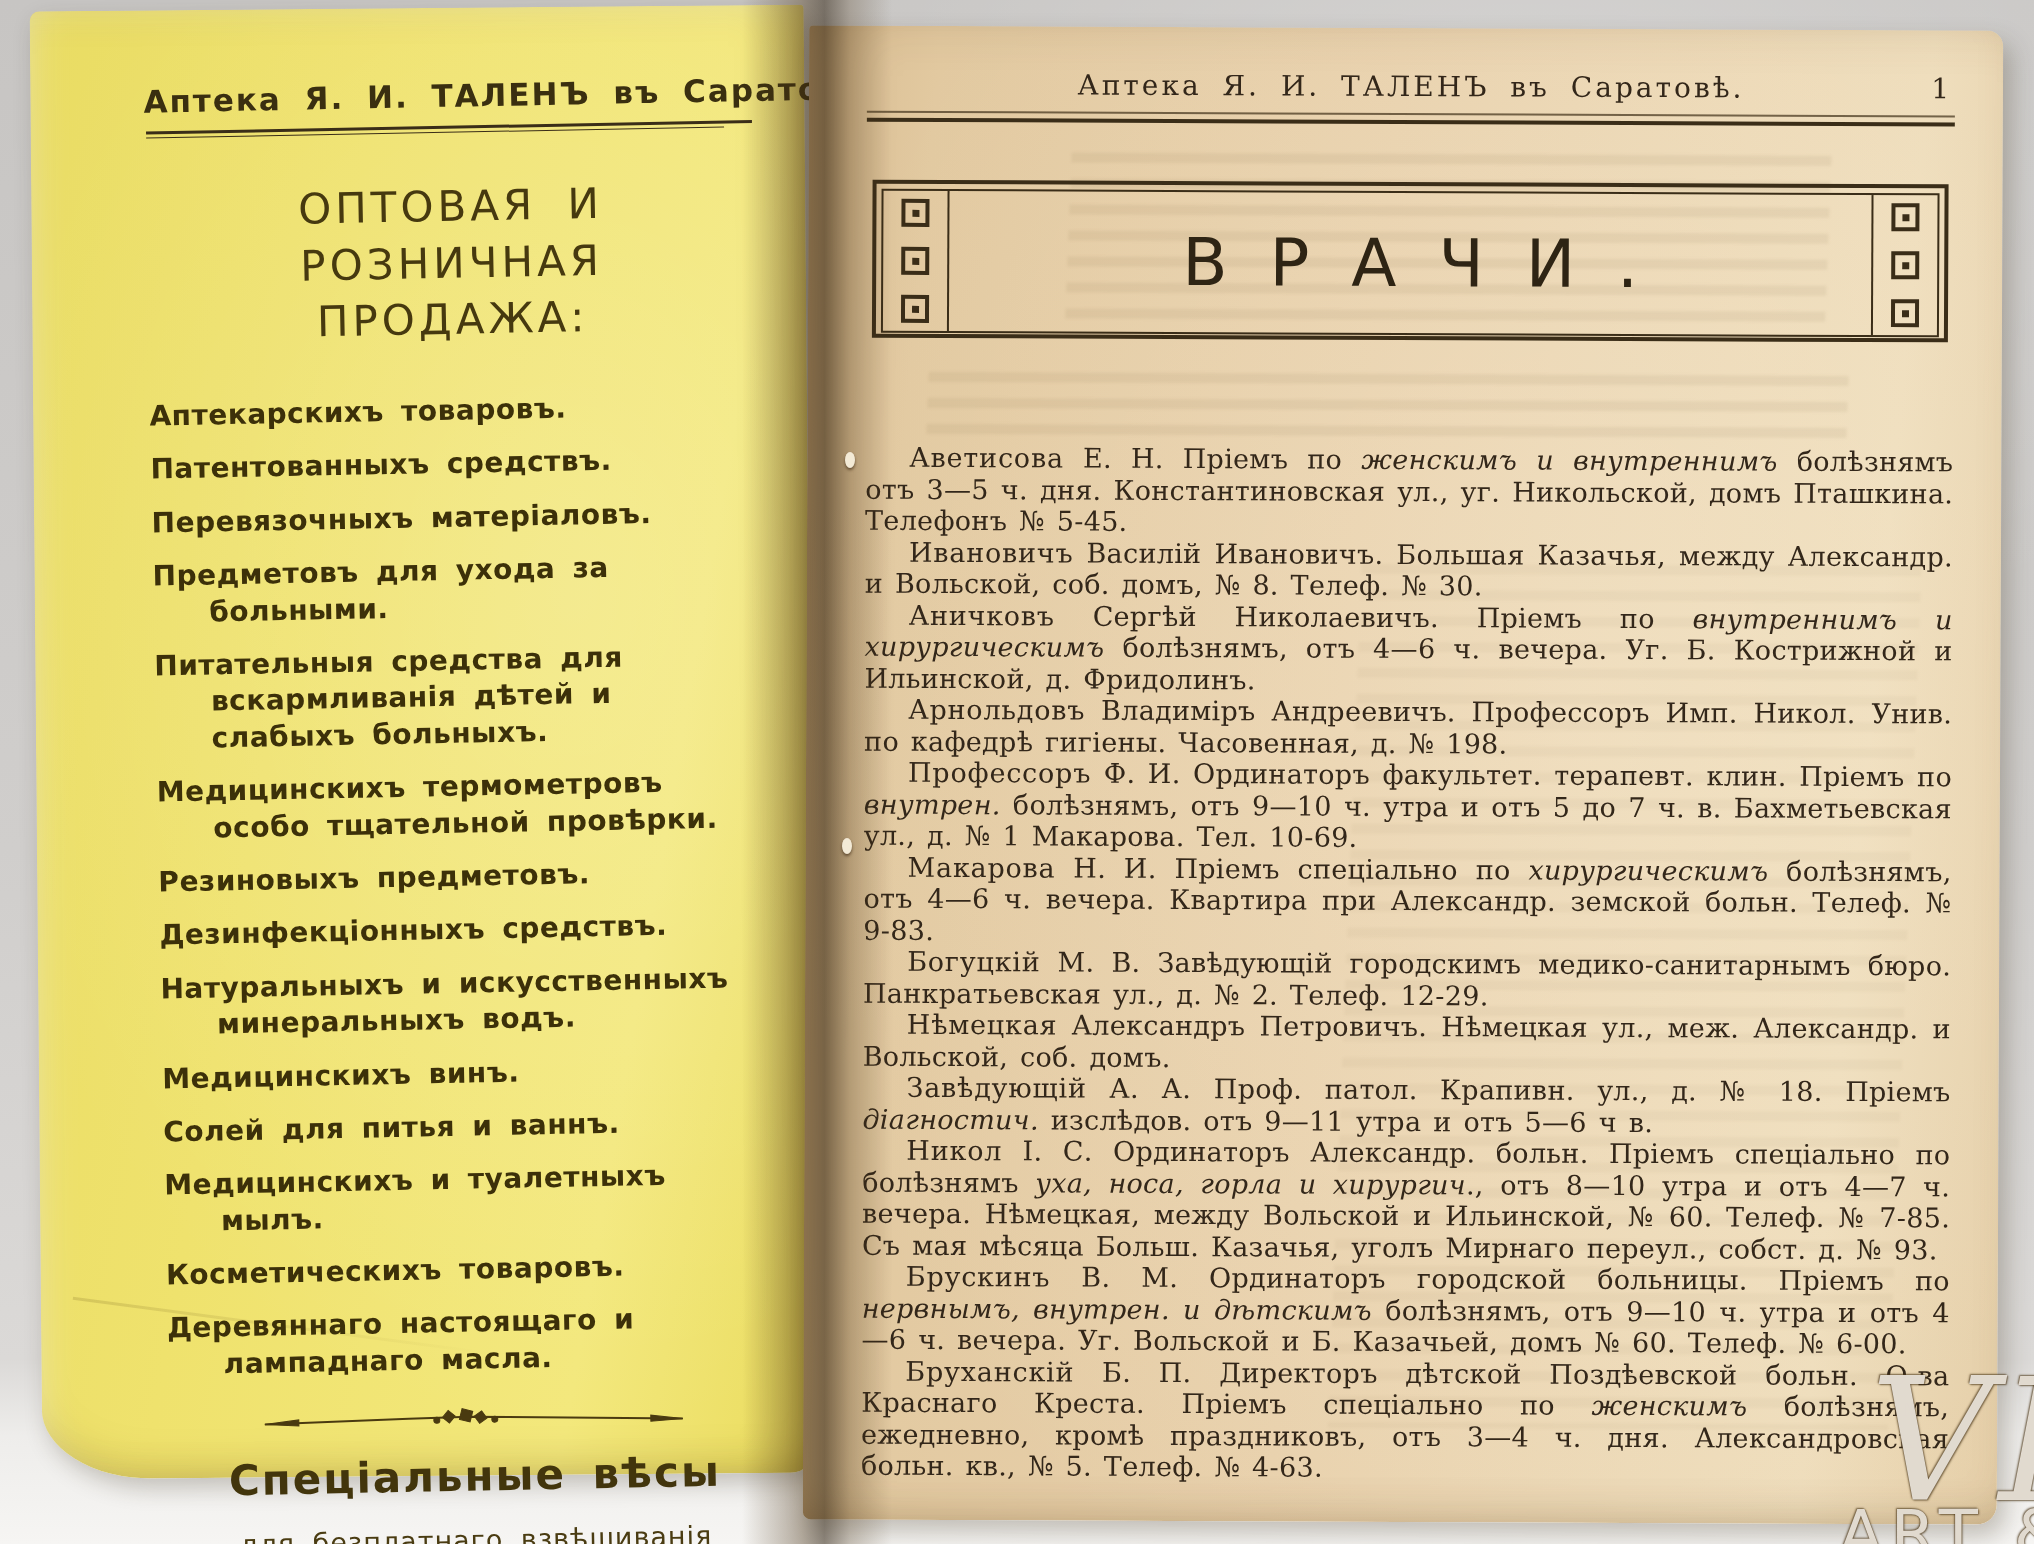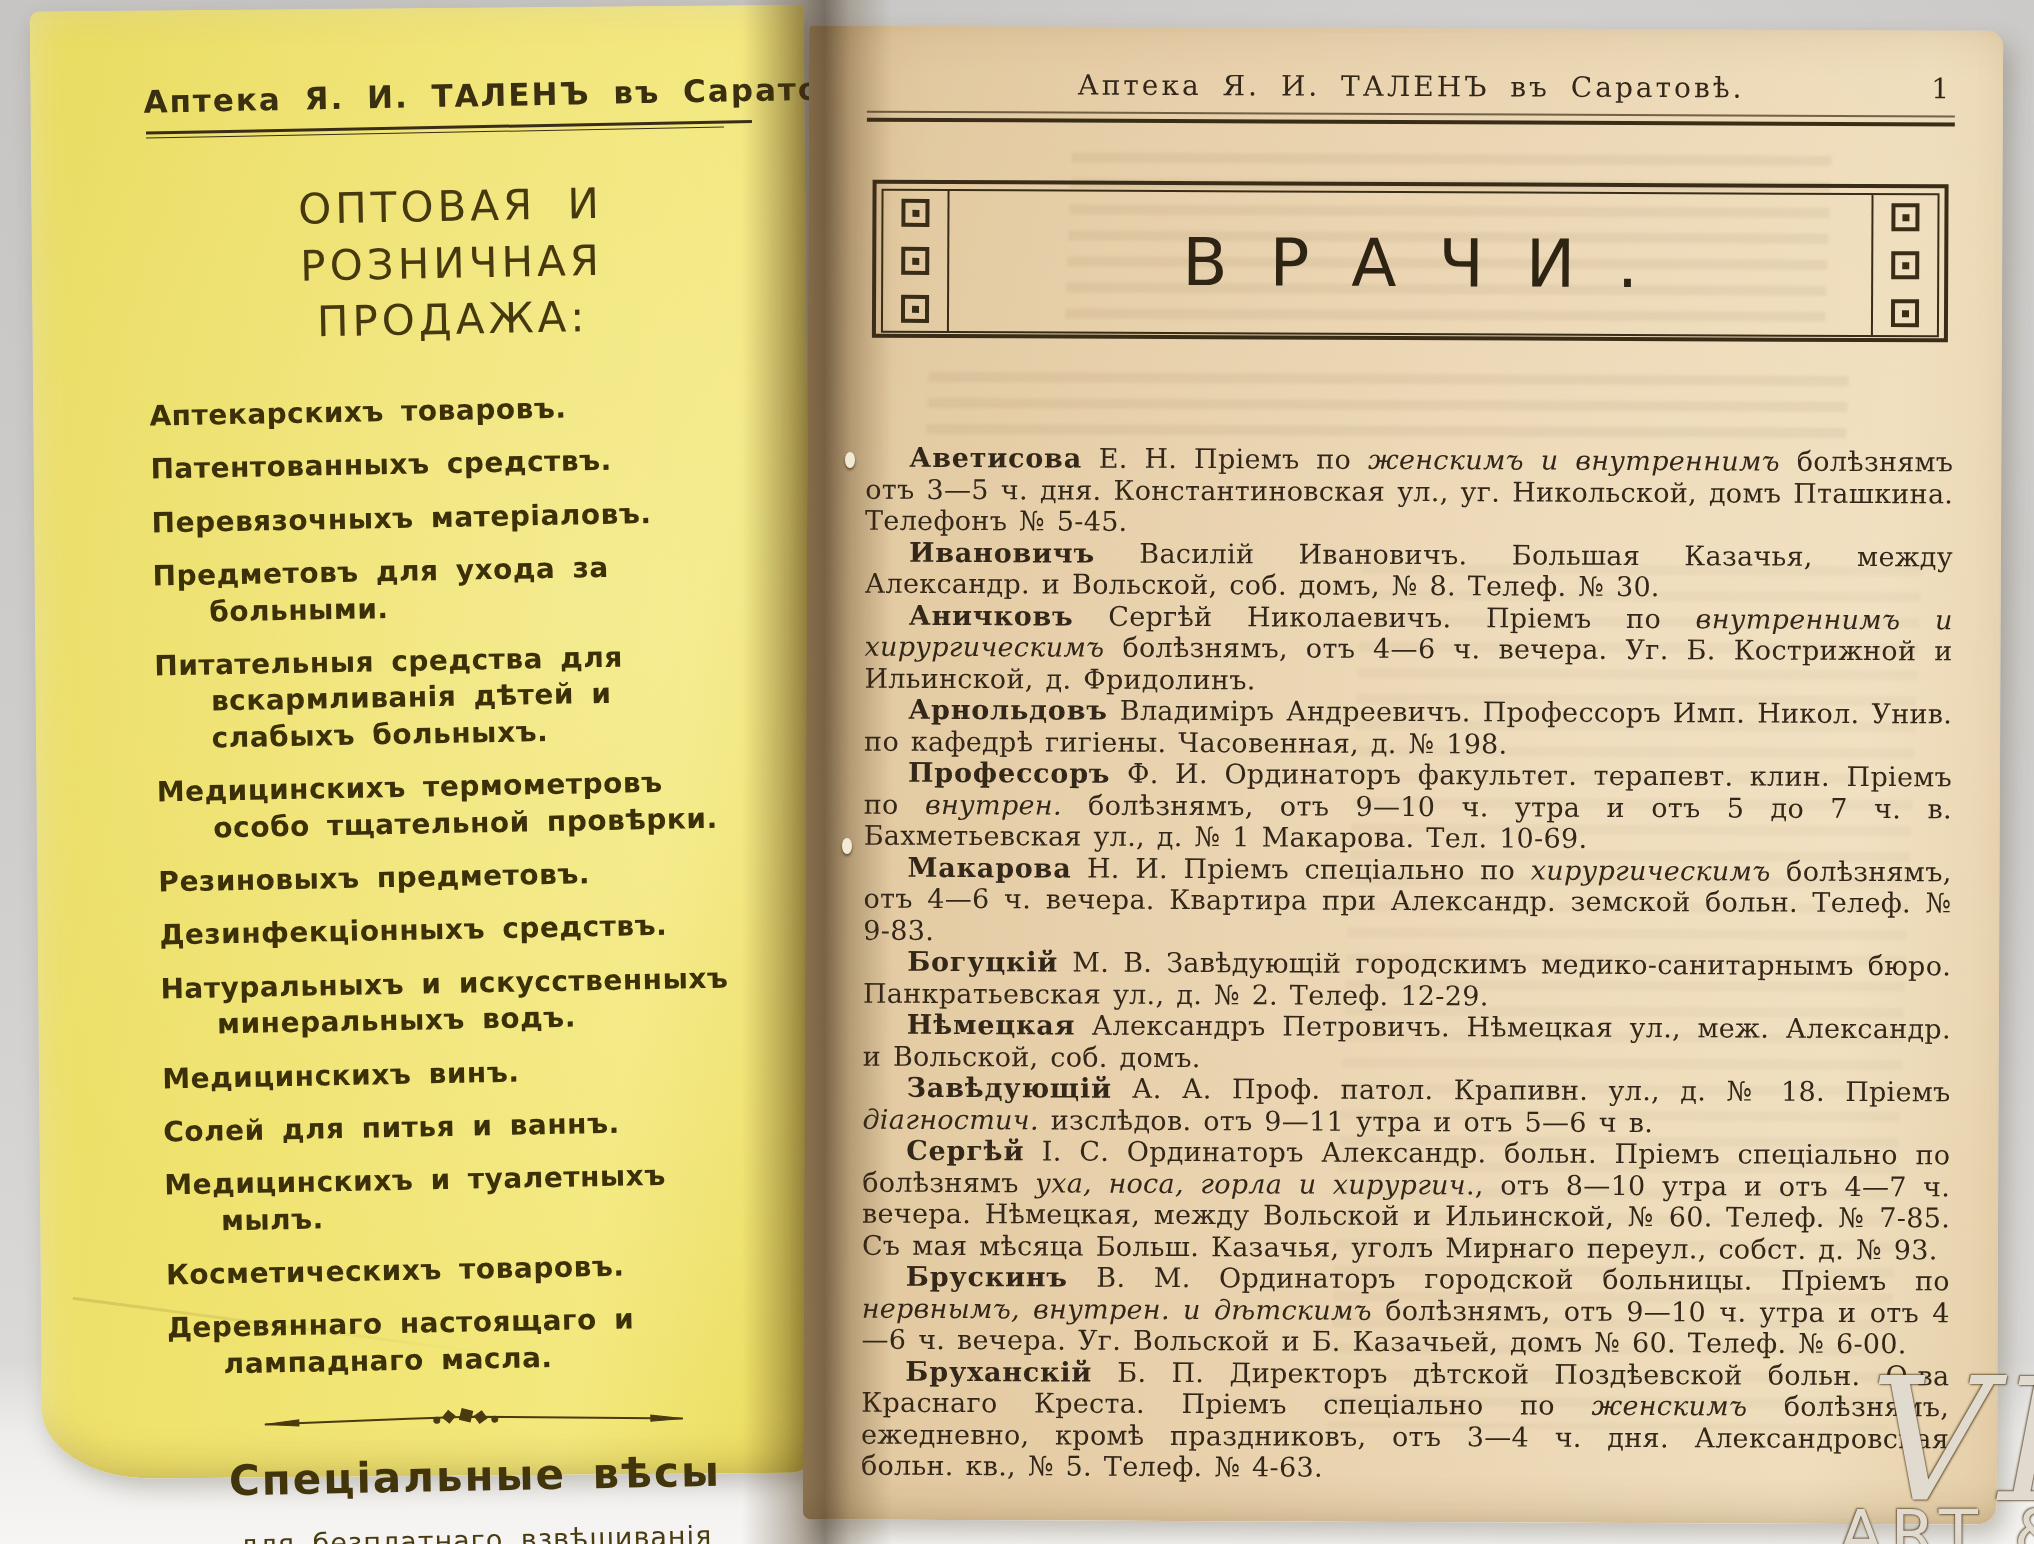--- a/index.html
+++ b/index.html
@@ -120,21 +120,21 @@
     font-size:66px;letter-spacing:42px;text-indent:42px;
     color:#2e2414;position:relative;z-index:2;
   }
 
   .entries{margin-top:104px;text-align:justify;}
   .entry{
     margin:0;font-size:27px;line-height:31.5px;
     word-spacing:3px;letter-spacing:.3px;
     text-indent:44px;color:#33271a;
   }
-  .entry b{font-weight:700;letter-spacing:.8px;}
+  .entry b{font-weight:400;letter-spacing:.8px;}
   .entry .it{font-style:italic;}
 
   
   .bleed{
     position:absolute;pointer-events:none;opacity:.5;filter:blur(1.6px);
     background:repeating-linear-gradient(to bottom, rgba(0,0,0,0) 0 16px, rgba(112,86,48,.16) 16px 26px);
     transform:skewX(-2deg);
   }
 
   
@@ -238,21 +238,21 @@
       <div class="entries">
           <p class="entry"><b>Аветисова</b><span> Е. Н. Пріемъ по </span><span class="it">женскимъ и внутреннимъ</span><span> болѣзнямъ отъ 3—5 ч. дня. Константиновская ул., уг. Никольской, домъ Пташкина. Телефонъ № 5-45.</span></p>
           <p class="entry"><b>Ивановичъ</b><span> Василій Ивановичъ. Большая Казачья, между Александр. и Вольской, соб. домъ, № 8. Телеф. № 30.</span></p>
           <p class="entry"><b>Аничковъ</b><span> Сергѣй Николаевичъ. Пріемъ по </span><span class="it">внутреннимъ и хирургическимъ</span><span> болѣзнямъ, отъ 4—6 ч. вечера. Уг. Б. Кострижной и Ильинской, д. Фридолинъ.</span></p>
           <p class="entry"><b>Арнольдовъ</b><span> Владимiръ Андреевичъ. Профессоръ Имп. Никол. Унив. по кафедрѣ гигіены. Часовенная, д. № 198.</span></p>
           <p class="entry"><b>Профессоръ</b><span> Ф. И. Ординаторъ факультет. терапевт. клин. Пріемъ по </span><span class="it">внутрен.</span><span> болѣзнямъ, отъ 9—10 ч. утра и отъ 5 до 7 ч. в. Бахметьевская ул., д. № 1 Макарова. Тел. 10-69.</span></p>
           <p class="entry"><b>Макарова</b><span> Н. И. Пріемъ спеціально по </span><span class="it">хирургическимъ</span><span> болѣзнямъ, отъ 4—6 ч. вечера. Квартира при Александр. земской больн. Телеф. № 9-83.</span></p>
           <p class="entry"><b>Богуцкій</b><span> М. В. Завѣдующій городскимъ медико-санитарнымъ бюро. Панкратьевская ул., д. № 2. Телеф. 12-29.</span></p>
           <p class="entry"><b>Нѣмецкая</b><span> Александръ Петровичъ. Нѣмецкая ул., меж. Александр. и Вольской, соб. домъ.</span></p>
           <p class="entry"><b>Завѣдующій</b><span> А. А. Проф. патол. Крапивн. ул., д. № 18. Пріемъ </span><span class="it">діагностич.</span><span> изслѣдов. отъ 9—11 утра и отъ 5—6 ч в.</span></p>
-          <p class="entry"><b>Сергѣй</b><span> І. С. Ординаторъ Александр. больн. Пріемъ спеціально по болѣзнямъ </span><span class="it">уха, носа, горла и хирургич</span><span>., отъ 8—10 утра и отъ 4—7 ч. вечера. Нѣмецкая, между Вольской и Ильинской, № 60. Телеф. № 7-85. Съ мая мѣсяца Больш. Казачья, уголъ Мирнаго переул., собст. д. № 93.</span></p>
+          <p class="entry"><b>Никол</b><span> І. С. Ординаторъ Александр. больн. Пріемъ спеціально по болѣзнямъ </span><span class="it">уха, носа, горла и хирургич</span><span>., отъ 8—10 утра и отъ 4—7 ч. вечера. Нѣмецкая, между Вольской и Ильинской, № 60. Телеф. № 7-85. Съ мая мѣсяца Больш. Казачья, уголъ Мирнаго переул., собст. д. № 93.</span></p>
           <p class="entry"><b>Брускинъ</b><span> В. М. Ординаторъ городской больницы. Пріемъ по </span><span class="it">нервнымъ, внутрен. и дѣтскимъ</span><span> болѣзнямъ, отъ 9—10 ч. утра и отъ 4—6 ч. вечера. Уг. Вольской и Б. Казачьей, домъ № 60. Телеф. № 6-00.</span></p>
           <p class="entry"><b>Бруханскій</b><span> Б. П. Директоръ дѣтской Поздѣевской больн. О-ва Краснаго Креста. Пріемъ спеціально по </span><span class="it">женскимъ</span><span> болѣзнямъ, ежедневно, кромѣ праздниковъ, отъ 3—4 ч. дня. Александровская больн. кв., № 5. Телеф. № 4-63.</span></p>
         </div>
     </div>
   </div>
 
   <div class="spine"></div>
   <div class="stitch" style="top:452px;"></div>
   <div class="stitch" style="top:838px;left:842px;"></div>
 

